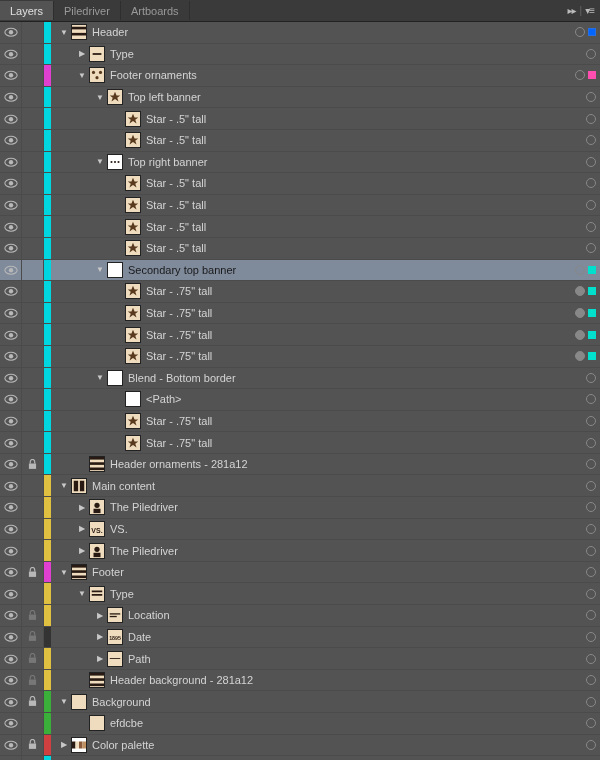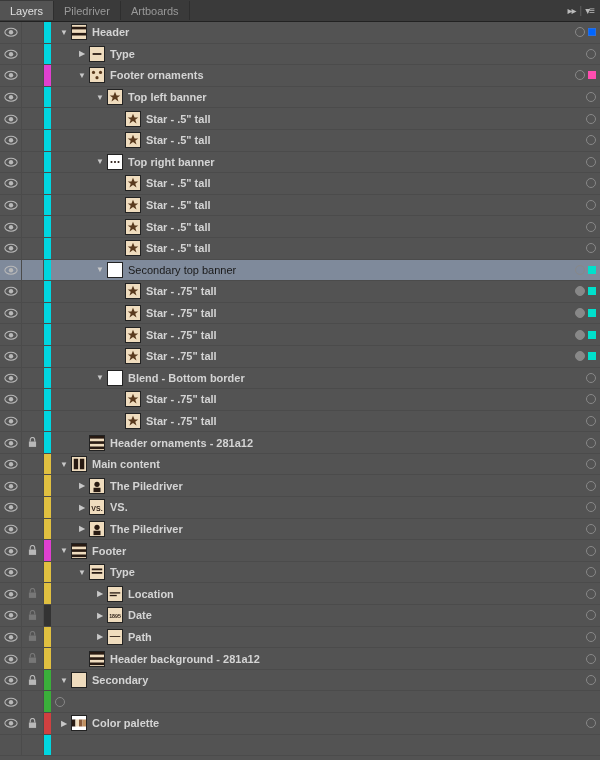--- a/index.html
+++ b/index.html
@@ -15,21 +15,21 @@
 .row.sel { background:#7f8a9b; }
 .row.sel .label { color:#1a1a1a; font-weight:500; }
 .vis { width:22px; height:100%; display:flex; align-items:center; justify-content:center; border-right:1px solid #4b4b4b; }
 .lock { width:22px; height:100%; display:flex; align-items:center; justify-content:center; border-right:1px solid #4b4b4b; }
 .colorstrip { width:7px; min-width:7px; height:100%; }
 .content { flex:1; display:flex; align-items:center; overflow:hidden; }
 .indent { height:100%; display:inline-block; }
 .arrow { width:14px; display:flex; justify-content:center; align-items:center; color:#c8c8c8; font-size:8px; }
 .thumb { width:16px; height:16px; border:1px solid #222; margin-right:5px; display:flex; align-items:center; justify-content:center; font-size:8px; overflow:hidden; }
 .thumb svg { width:100%; height:100%; }
-.label { color:#d4d4d4; white-space:nowrap;font-weight:bold; }
+.label { color:#d4d4d4; white-space:nowrap; }
 .rcol { display:flex; align-items:center; padding:0 4px; gap:3px; }
 .circ { width:10px; height:10px; border:1px solid #888; border-radius:50%; }
 .circ.filled { background:#888; }
 .sqm { width:8px; height:8px; border:1px solid #888; }
 .sqm.blue { background:#0066ff; border-color:#2a6fe0; }
 .sqm.pink { background:#ff4db0; border-color:#ff4db0; }
 .sqm.cyan { background:#00e0cc; border-color:#00e0cc; }
 .eye { width:14px; height:10px; }
 .lockicon { width:9px; height:11px; }
 
@@ -486,20 +486,43 @@
               <circle cx="8" cy="6" r="2.5" fill="#b8b8b8"></circle>
             </svg></div>
         </div>
         <div class="lock"></div>
         <div class="colorstrip c-cyan"></div>
         <div class="content">
           <span class="indent" style="width: 60px;"></span>
           <span class="arrow">&nbsp;</span>
           <span class="thumb">
             <svg viewBox="0 0 16 16">
+              <rect width="16" height="16" fill="#ffffff"></rect>
+            </svg>
+          </span>
+          <span class="label">&lt;Path&gt;</span>
+        </div>
+        <div class="rcol">
+          <span class="circ"></span>
+        </div>
+      </div>
+      <div class="row">
+        <div class="vis">
+          <div class="eye"><svg viewBox="0 0 16 12">
+              <ellipse cx="8" cy="6" rx="7" ry="4.5" fill="none" stroke="#b8b8b8" stroke-width="1.2"></ellipse>
+              <circle cx="8" cy="6" r="2.5" fill="#b8b8b8"></circle>
+            </svg></div>
+        </div>
+        <div class="lock"></div>
+        <div class="colorstrip c-cyan"></div>
+        <div class="content">
+          <span class="indent" style="width: 60px;"></span>
+          <span class="arrow">&nbsp;</span>
+          <span class="thumb">
+            <svg viewBox="0 0 16 16">
               <rect width="16" height="16" fill="#efdcbe"></rect>
               <path d="M8 2 L9.8 6.2 L14 6.2 L10.6 8.8 L12 13 L8 10.4 L4 13 L5.4 8.8 L2 6.2 L6.2 6.2 Z" fill="#5a3a1e"></path>
             </svg>
           </span>
           <span class="label">Star - .75" tall</span>
         </div>
         <div class="rcol">
           <span class="circ"></span>
         </div>
       </div>
@@ -847,35 +870,45 @@
         </div>
         <div class="colorstrip c-green"></div>
         <div class="content">
           <span class="indent" style="width: 6px;"></span>
           <span class="arrow">▼</span>
           <span class="thumb">
             <svg viewBox="0 0 16 16">
               <rect width="16" height="16" fill="#efdcbe"></rect>
             </svg>
           </span>
-          <span class="label">Secondary</span>
+          <span class="label">Background</span>
         </div>
         <div class="rcol">
           <span class="circ"></span>
         </div>
       </div>
       <div class="row">
         <div class="vis">
           <div class="eye"><svg viewBox="0 0 16 12">
               <ellipse cx="8" cy="6" rx="7" ry="4.5" fill="none" stroke="#b8b8b8" stroke-width="1.2"></ellipse>
               <circle cx="8" cy="6" r="2.5" fill="#b8b8b8"></circle>
             </svg></div>
         </div>
         <div class="lock"></div>
         <div class="colorstrip c-green"></div>
+        <div class="content">
+          <span class="indent" style="width: 24px;"></span>
+          <span class="arrow">&nbsp;</span>
+          <span class="thumb">
+            <svg viewBox="0 0 16 16">
+              <rect width="16" height="16" fill="#efdcbe"></rect>
+            </svg>
+          </span>
+          <span class="label">efdcbe</span>
+        </div>
         <div class="rcol">
           <span class="circ"></span>
         </div>
       </div>
       <div class="row">
         <div class="vis">
           <div class="eye"><svg viewBox="0 0 16 12">
               <ellipse cx="8" cy="6" rx="7" ry="4.5" fill="none" stroke="#b8b8b8" stroke-width="1.2"></ellipse>
               <circle cx="8" cy="6" r="2.5" fill="#b8b8b8"></circle>
             </svg></div>

